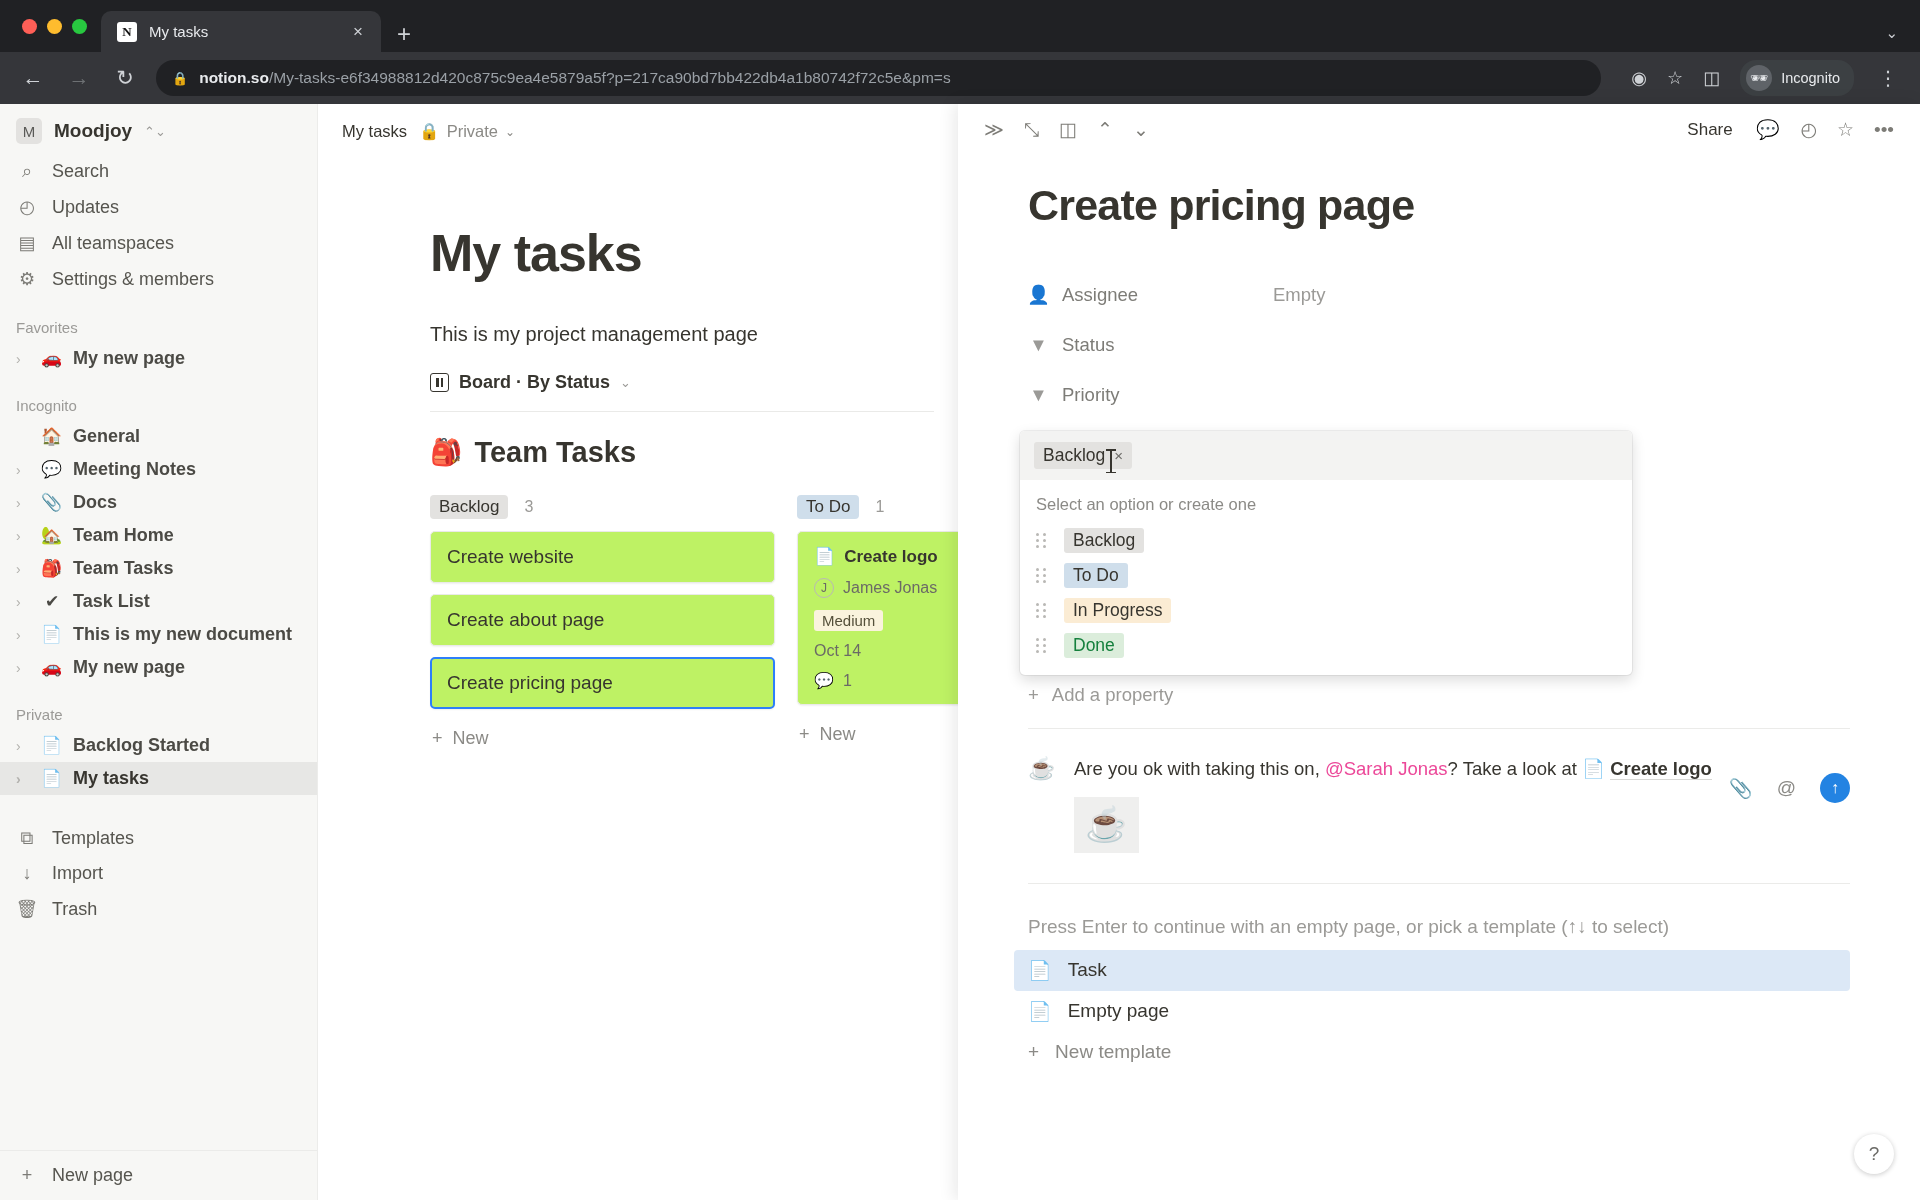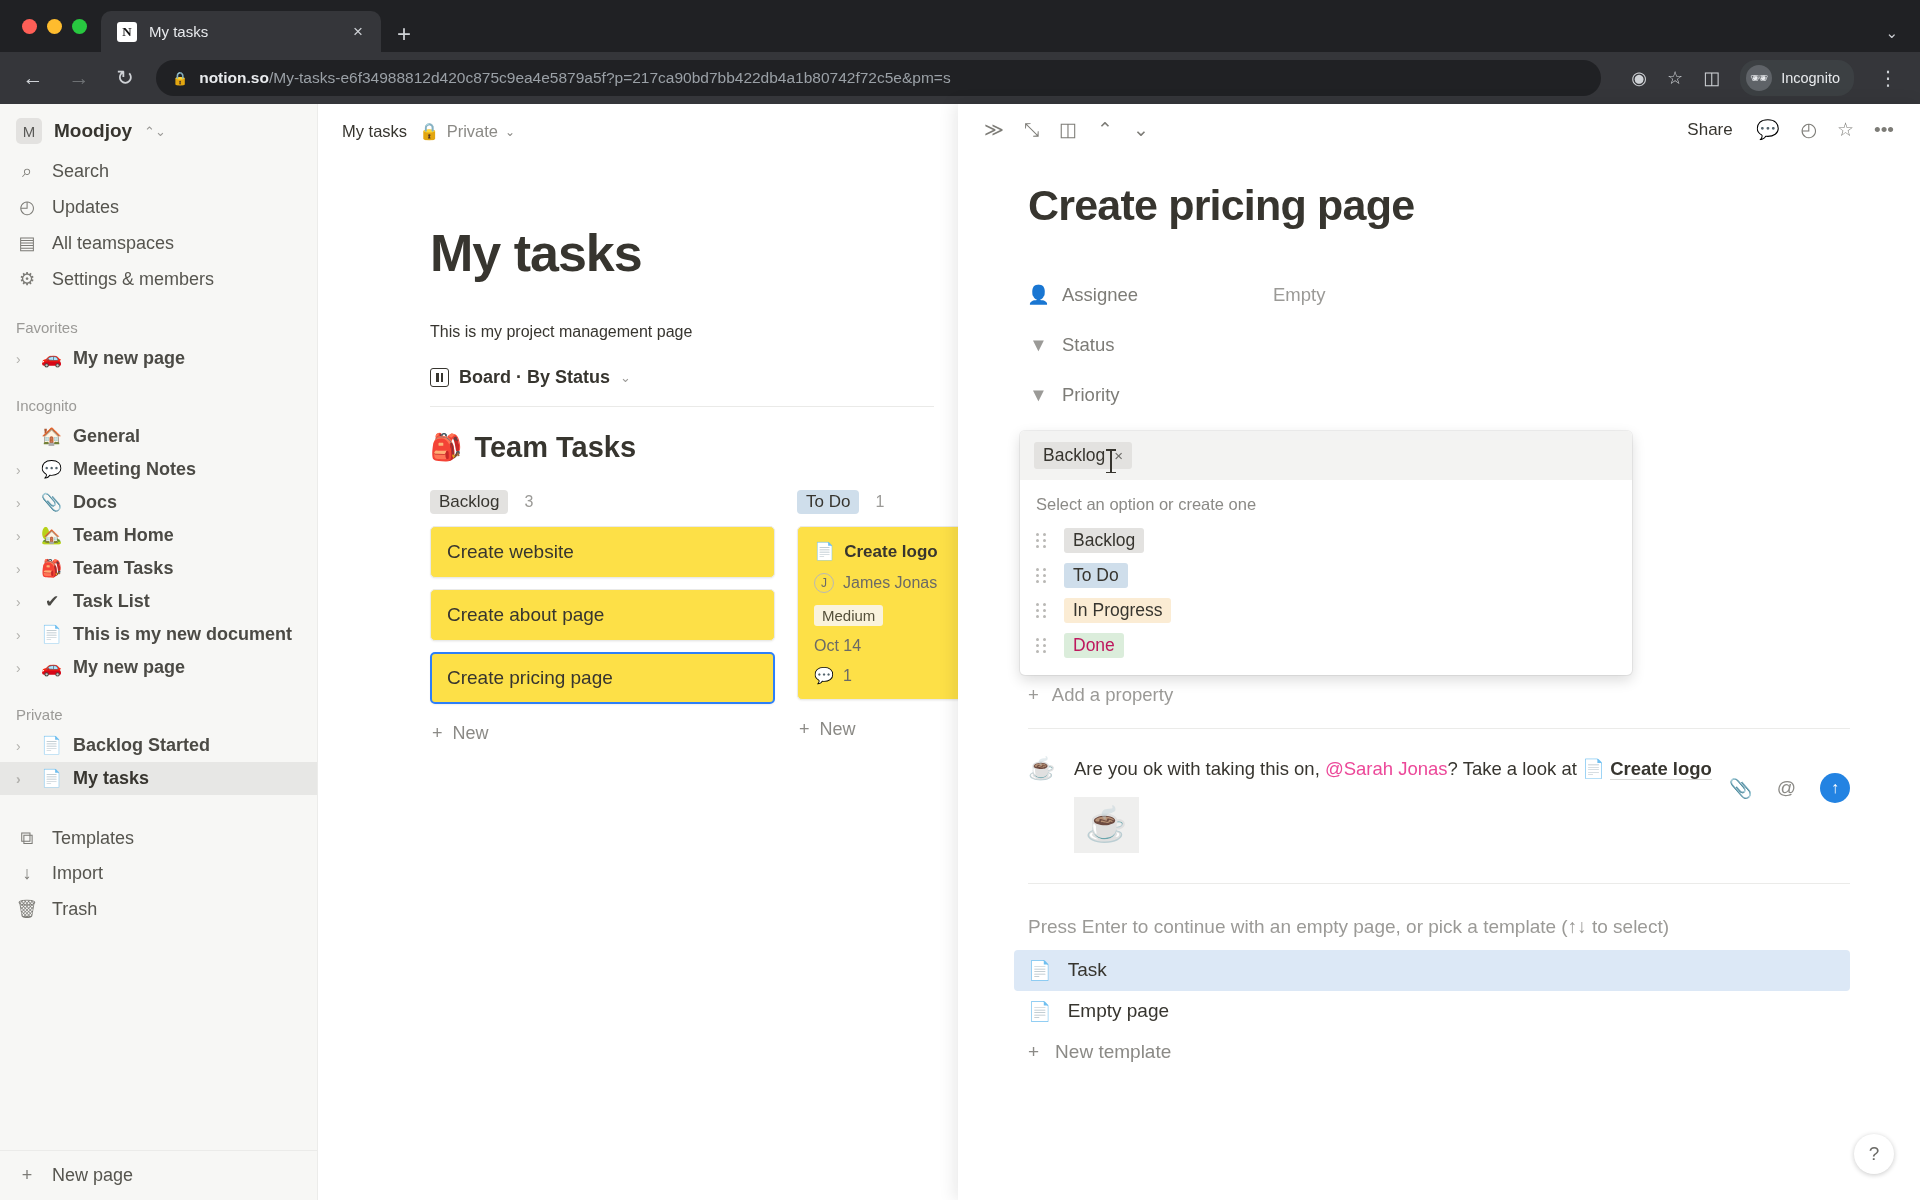--- a/index.html
+++ b/index.html
@@ -83,36 +83,36 @@
   .sb-spacer { flex:1; }
   .newpage { display:flex; align-items:center; gap:14px; padding:14px 16px; font-size:18px; color:#56554f; border-top:1px solid #ebebe9; cursor:pointer; }
 
   
   .center { width:640px; flex-shrink:0; position:relative; background:#fff; height:1096px; overflow:hidden; }
   .crumbs { display:flex; align-items:center; gap:12px; padding:18px 24px; font-size:16.5px; color:#37352f; }
   .crumb-private { display:flex; align-items:center; gap:7px; color:#8b8a86; cursor:pointer; }
   .crumb-chev { font-size:12px; }
   .center-body { padding:64px 0 0 112px; }
   .page-title { font-size:52px; font-weight:700; color:#37352f; letter-spacing:-1px; }
-  .page-sub { font-size:16px; color:#37352f; margin-top:40px; }
+  .page-sub { font-size:20px; color:#37352f; margin-top:40px; }
   .view-pill { display:flex; align-items:center; gap:10px; margin-top:26px; font-size:18px; font-weight:600; color:#37352f; cursor:pointer; }
   .view-ico { width:19px; height:19px; border:1.8px solid #37352f; border-radius:3px; display:flex; align-items:center; justify-content:center; }
   .view-ico i { display:block; width:2.5px; height:9px; background:#37352f; margin:0 1px; }
   .view-chev { color:#9b9a97; font-size:13px; font-weight:400; }
   .div-line { height:1px; background:#eaeae8; margin:18px 24px 0 0; }
   .db-title { display:flex; align-items:center; gap:12px; margin-top:24px; font-size:29px; font-weight:700; color:#37352f; }
   .db-emoji { font-size:26px; position:relative; }
 
   .board { display:flex; gap:22px; margin-top:26px; }
   .col { width:345px; flex-shrink:0; }
   .col-head { display:flex; align-items:center; gap:16px; margin-bottom:12px; }
   .col-tag { font-size:17px; padding:2px 9px; border-radius:4px; font-weight:500; }
   .col-count { font-size:16px; color:#9b9a97; }
   .card {
-    background:#fde047; border:1px solid #eaeae8; border-radius:5px;
+    background:#bef264; border:1px solid #eaeae8; border-radius:5px;
     padding:14px 16px; margin-bottom:11px; font-size:19px; color:#37352f;
     box-shadow:0 1px 2px rgba(15,15,15,0.06); cursor:pointer;
   }
   .card.selected { border:2px solid #2d7ff9; padding:13px 15px; }
   .card-rows { display:flex; flex-direction:column; gap:11px; }
   .card-line { display:flex; align-items:center; gap:9px; font-size:17px; color:#37352f; }
   .card-line.muted { color:#6b6a66; font-size:16px; }
   .prio-tag { background:#faf3dd; color:#55503a; font-size:15px; padding:2px 8px; border-radius:3px; display:inline-block; }
   .new-btn { display:flex; align-items:center; gap:10px; color:#8b8a86; font-size:18px; padding:8px 2px; cursor:pointer; }
 
@@ -567,20 +567,20 @@
         </div>
         <div class="pop-opt">
           <span class="grip">
               <i></i>
               <i></i>
               <i></i>
               <i></i>
               <i></i>
               <i></i>
             </span>
-          <span class="opt-tag" id="opt3" style="background: rgb(219, 237, 219); color: #be185d;">Done</span>
+          <span class="opt-tag" id="opt3" style="background: rgb(219, 237, 219); color: #15803d;">Done</span>
         </div>
       </div>
     </div>
     <div class="caret-i"></div>
 
   </div>
 </div>
 
 </body></html>

